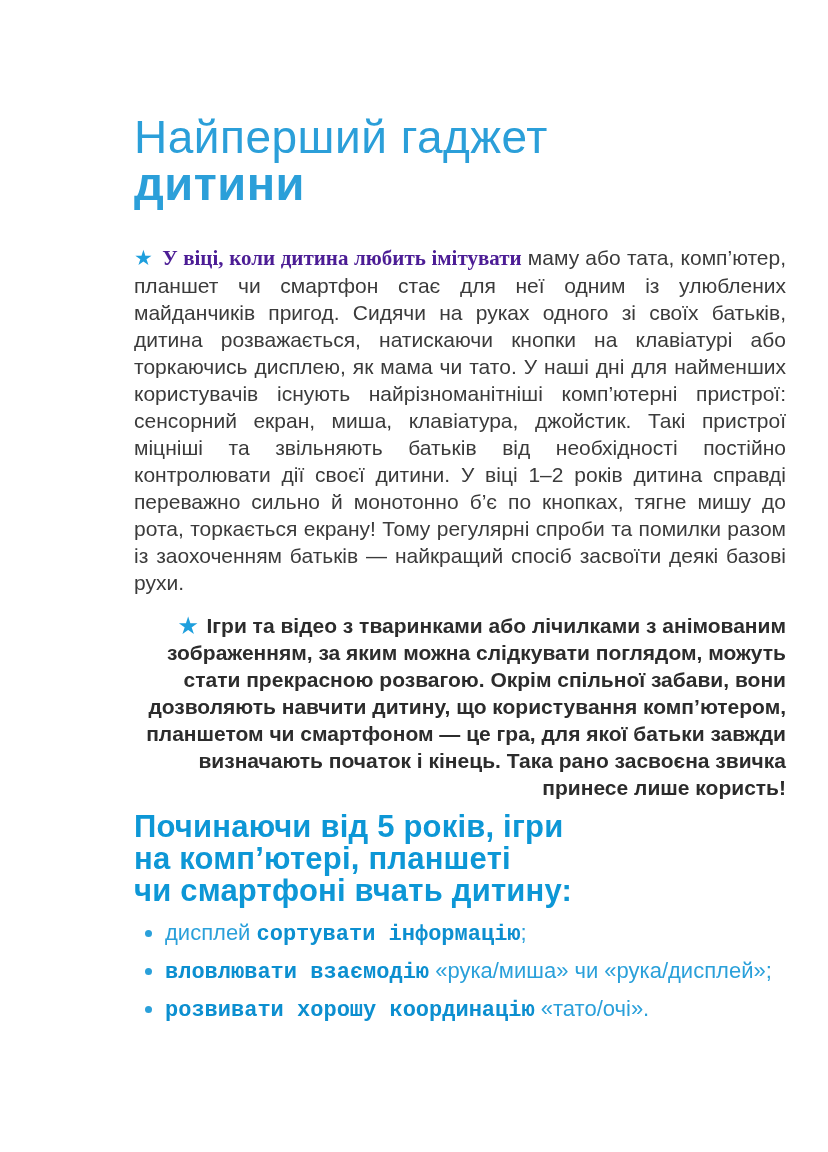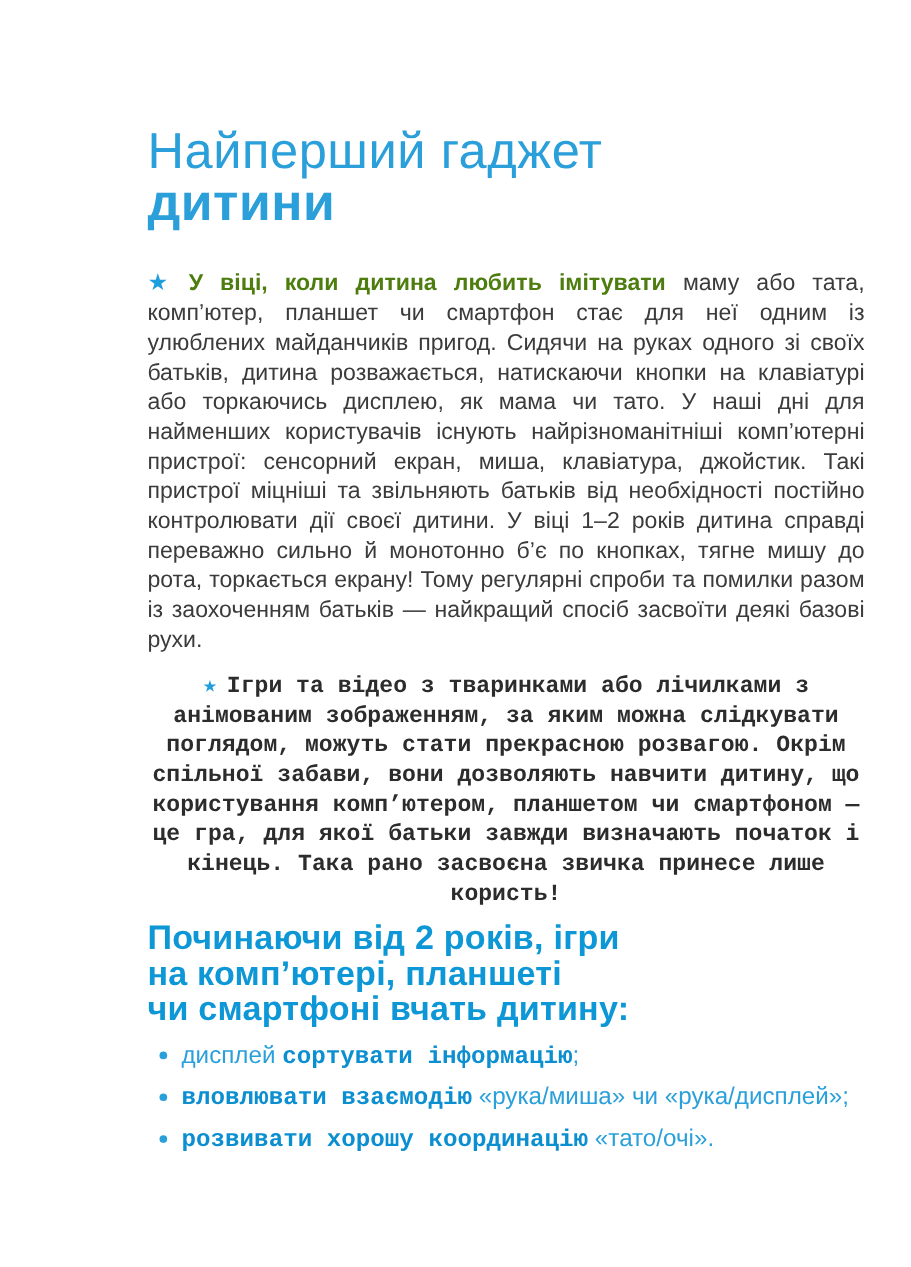--- a/index.html
+++ b/index.html
@@ -42,31 +42,31 @@
     color: var(--body_text, #3b3b3b);
   }
   .para1 {
     margin-top: 38px;
     text-align: justify;
   }
   .para2 {
     margin-top: 16px;
     font-weight: 600;
     color: #2c2c2c;
-    text-align: center;
-    font-family: Liberation Mono, monospace;
+    text-align: right;
   }
   .star {
     color: var(--star_blue, #1e9fdd);
     font-size: 21px;
     margin-right: 9px;
   }
   .lead-bold {
     font-weight: 700;
-    color: #4d7c0f;
+    color: #4c1d95;
+    font-family: Liberation Serif, serif;
   }
   .heading {
     margin: 10px 0 0 0;
     font-size: 31px;
     line-height: 32px;
     font-weight: 800;
     color: var(--heading_blue, #0d97d6);
     white-space: pre-line;
     letter-spacing: 0.2px;
   }
@@ -103,21 +103,21 @@
 
     <h1 class="title">
       <span class="title-line1">Найперший гаджет</span>
       <span class="title-line2">дитини</span>
     </h1>
 
     <p class="para para1"><span class="star">★</span><span class="lead-bold">У віці, коли дитина любить імітувати</span><span> маму або тата, комп’ютер, планшет чи смартфон стає для неї одним із улюблених майданчиків пригод. Сидячи на руках одного зі своїх батьків, дитина розважається, натискаючи кнопки на клавіатурі або торкаючись дисплею, як мама чи тато. У наші дні для найменших користувачів існують найрізноманітніші комп’ютерні пристрої: сенсорний екран, миша, клавіатура, джойстик. Такі пристрої міцніші та звільняють батьків від необхідності постійно контролювати дії своєї дитини. У віці 1–2 років дитина справді переважно сильно й монотонно б’є по кнопках, тягне мишу до рота, торкається екрану! Тому регулярні спроби та помилки разом із заохоченням батьків — найкращий спосіб засвоїти деякі базові рухи.</span></p>
 
     <p class="para para2"><span class="star">★</span><span>Ігри та відео з тваринками або лічилками з анімованим зображенням, за яким можна слідкувати поглядом, можуть стати прекрасною розвагою. Окрім спільної забави, вони дозволяють навчити дитину, що користування комп’ютером, планшетом чи смартфоном — це гра, для якої батьки завжди визначають початок і кінець. Така рано засвоєна звичка принесе лише користь!</span></p>
 
-    <h2 class="heading">Починаючи від 2 років, ігри
+    <h2 class="heading">Починаючи від 5 років, ігри
 на комп’ютері, планшеті
 чи смартфоні вчать дитину:</h2>
 
     <ul class="bullet-list">
       <li><span>дисплей </span><span class="bullet-bold">сортувати інформацію</span><span>;</span></li>
       <li><span></span><span class="bullet-bold">вловлювати взаємодію</span><span> «рука/миша» чи «рука/дисплей»;</span></li>
       <li><span></span><span class="bullet-bold">розвивати хорошу координацію</span><span> «тато/очі».</span></li>
     </ul>
 
   </div>

